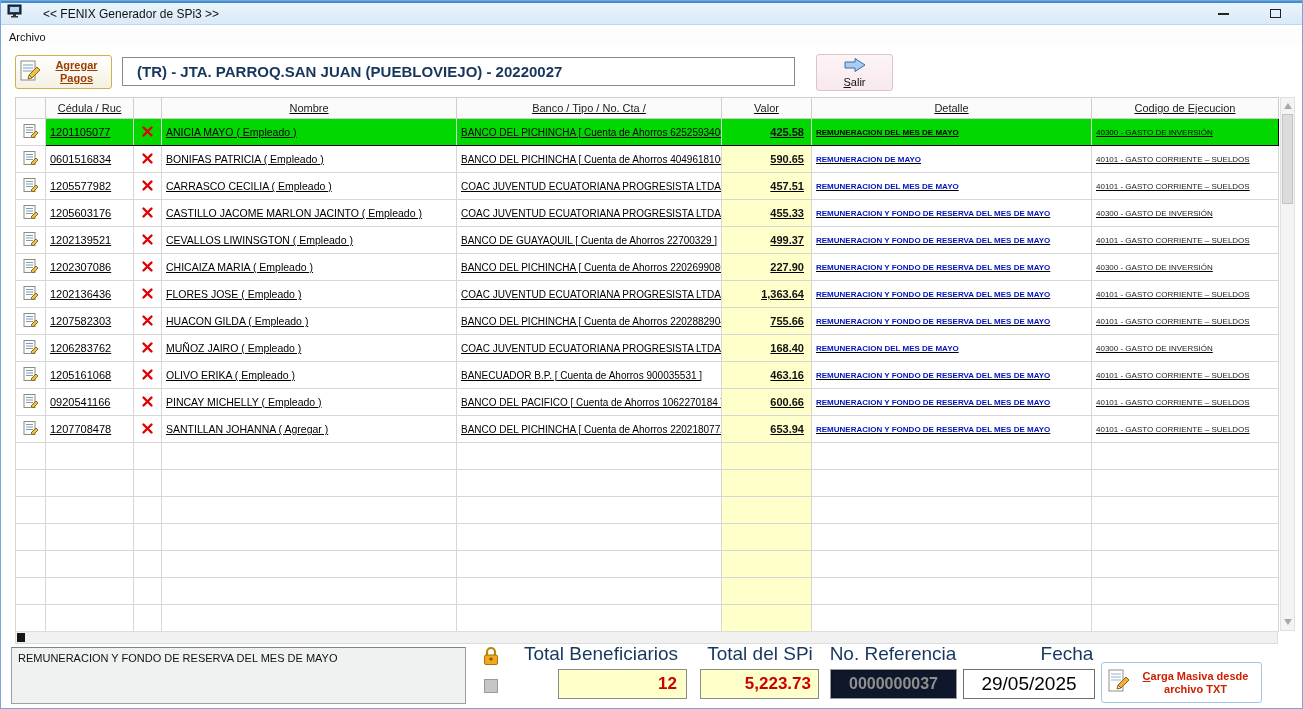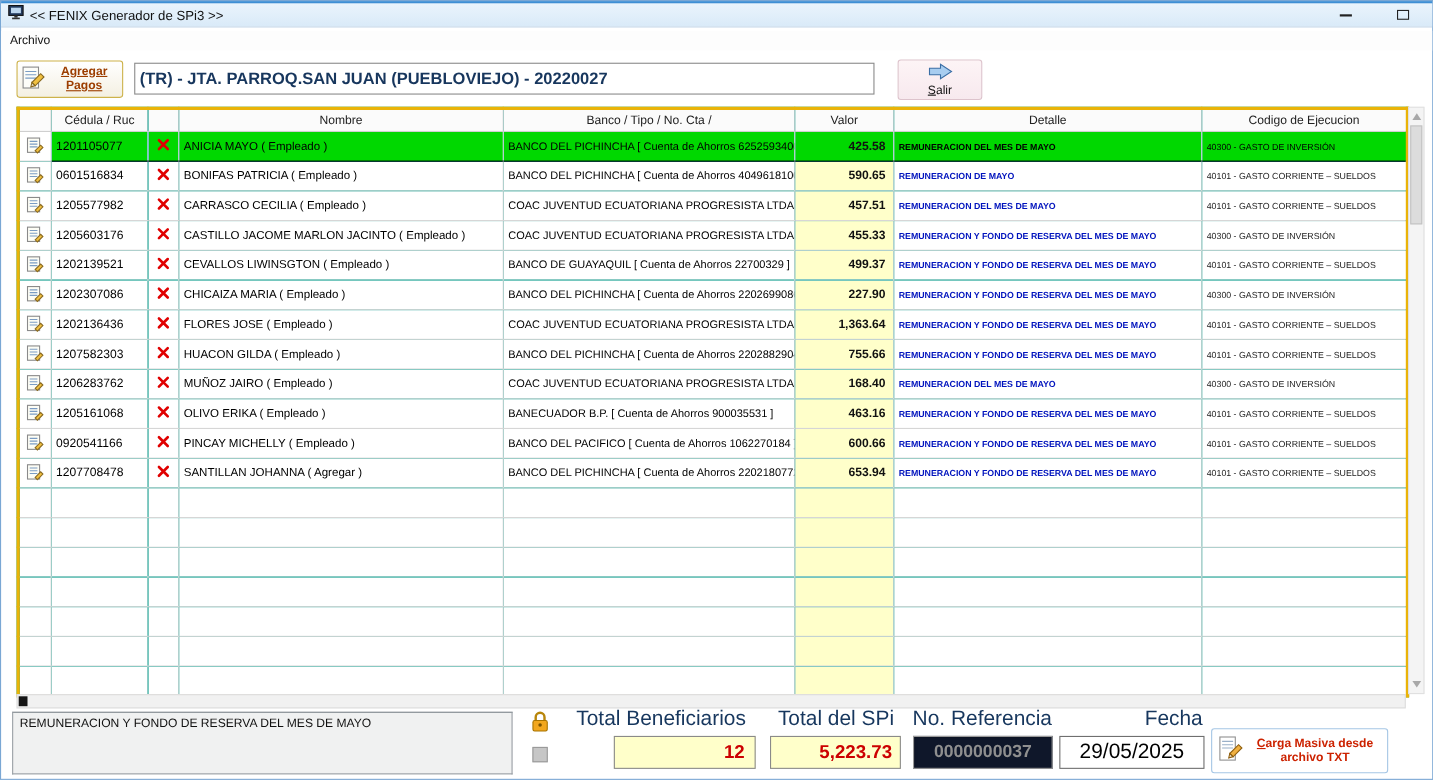--- a/index.html
+++ b/index.html
@@ -3,49 +3,49 @@
 <meta charset="utf-8">
 <style>
   * { box-sizing: border-box; margin: 0; padding: 0; }
   html,body { width:1303px; height:709px; }
   body { font-family: "Liberation Sans", sans-serif; background:#fff; position:relative; overflow:hidden; }
   .window { position:absolute; inset:0; border:1px solid #7aa7d4; background:#fff; }
 
   
   .titlebar { position:absolute; left:0; top:0; width:100%; height:24px;
     background:linear-gradient(#eaf4fc,#d9eaf8); border-top:2px solid #3f8fd4;
-    border-bottom:1px solid #c3d6e8; display:flex; align-items:center; padding:0 6px; }
+    border-bottom:1px solid #c3d6e8; display:flex; align-items:center; padding:0 6px;gap:16px; }
   .titlebar-text { font-size:12px; color:#111; margin-left:5px; }
   .win-buttons { margin-left:auto; display:flex; gap:26px; align-items:center; padding-right:8px; }
   .win-btn { width:26px; height:16px; display:flex; align-items:center; justify-content:center; cursor:default; }
   .min-glyph { width:11px; height:2px; background:#222; }
   .max-glyph { width:11px; height:9px; border:1.5px solid #222; }
 
   
   .menubar { position:absolute; left:0; top:27px; width:100%; height:18px; background:#fdfdfd; display:flex; align-items:center; }
   .menu-item { font-size:11px; color:#111; padding:1px 8px; }
 
   
   .btn-agregar { position:absolute; left:14px; top:54px; width:97px; height:34px;
     background:linear-gradient(#ffffff,#f4f0e2); border:1px solid #cdb24a; border-radius:3px;
     display:flex; align-items:center; padding:2px 4px; gap:4px; cursor:default; }
   .btn-agregar .lines { line-height:13px; font-size:11px; font-weight:bold; color:#9c3d00; text-align:center; flex:1; }
   .btn-agregar .lines div { text-decoration:underline; }
   .title-field { position:absolute; left:121px; top:56px; width:673px; height:29px; background:#fff;
     border:1px solid #8a8a8a; font-size:15px; font-weight:bold; color:#17365d;
-    display:flex; align-items:center; padding-left:4px; white-space:nowrap; overflow:hidden; }
+    display:flex; align-items:center; padding-left:14px; white-space:nowrap; overflow:hidden; }
   .btn-salir { position:absolute; left:815px; top:53px; width:77px; height:37px;
     background:linear-gradient(#fdf4f6,#f7e9ee); border:1px solid #ddc3cc; border-radius:3px;
     display:flex; flex-direction:column; align-items:center; justify-content:center; cursor:default; }
   .btn-salir .label { display:block; font-size:11px; color:#111; }
   .accel::first-letter { text-decoration:underline; }
 
   
   .grid { position:absolute; left:14px; top:96px; }
-  table { border-collapse:collapse; table-layout:fixed; width:1263px; background:#14b8a6; border:3px solid #eab308; }
+  table { border-collapse:collapse; table-layout:fixed; width:1263px; background:#fef9c3; border:1px solid #eab308;text-decoration:underline; }
   th { height:21px; background:#fbfbfb; border:1px solid #cfcfcf; font-size:11px; font-weight:normal; color:#222;
     text-align:center; white-space:nowrap; overflow:hidden; }
   td { height:27px; border:1px solid #d6d6d6; font-size:11px; color:#000; white-space:nowrap; overflow:hidden; padding:0 4px; background:#fff; }
   td.c-edit { text-align:center; padding:0; }
   td.c-x { text-align:center; padding:0; }
   td.c-cedula { font-size:11px;margin-left:20px; }
   td.c-nombre { font-size:10.5px; }
   td.c-banco { font-size:10px; }
   td.c-valor { background:#ffffca; text-align:right; font-weight:bold; padding-right:7px; font-size:11px; color:#111; }
   td.c-detalle { font-size:8px; font-weight:bold; color:#0013bd; }

